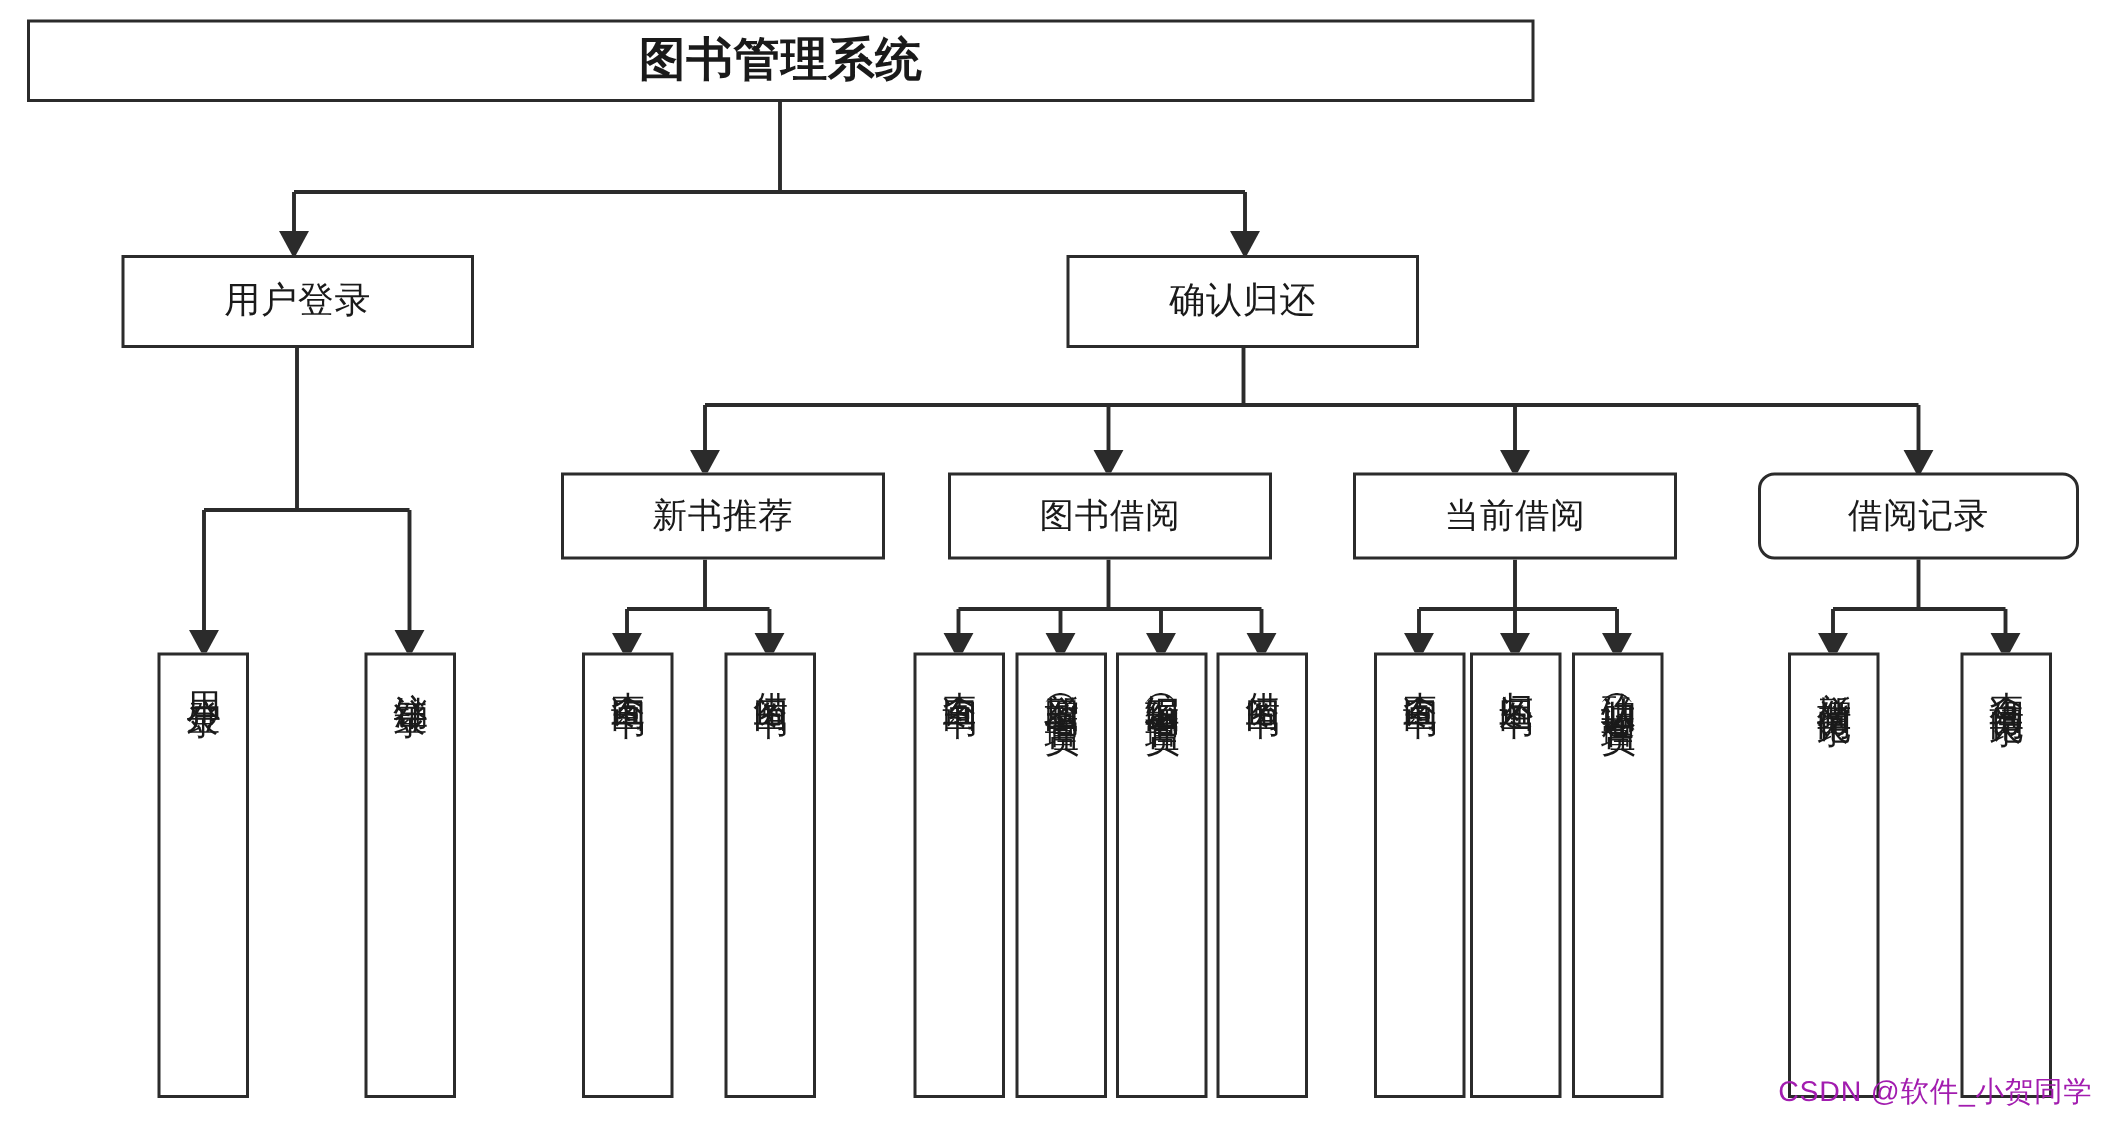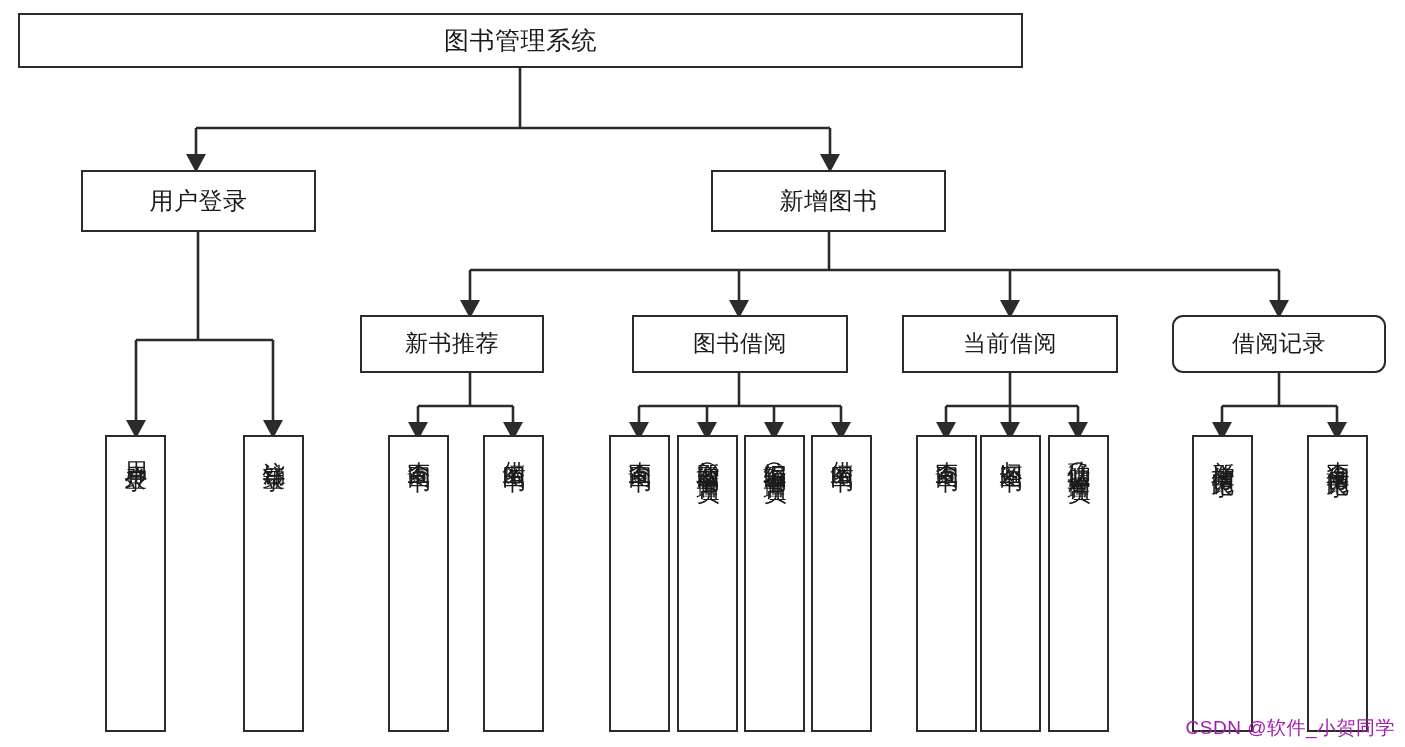--- a/index.html
+++ b/index.html
@@ -32,21 +32,22 @@
     position: absolute;
     box-sizing: border-box;
     background: #ffffff;
     border: 2px solid #2b2b2b;
     display: flex;
     align-items: center;
     justify-content: center;
     color: #1a1a1a;
   }
   .node.level-0 {
-    font-size: 25px;
+    font-size: 31px;
+    font-weight: bold;
   }
   .node.level-1 {
     font-size: 24px;
   }
   .node.level-2 {
     font-size: 23px;
   }
   .node-label-h {
     line-height: 1.1;
     white-space: nowrap;
@@ -135,24 +136,24 @@
 
   <div class="node level-0" style="left:18px; top:13px; width:1005px; height:55px;">
     <span class="node-label-h">图书管理系统</span>
   </div>
 
   <div class="node level-1" style="left:81px; top:170px; width:235px; height:62px;">
     <span class="node-label-h">用户登录</span>
   </div>
 
   <div class="node level-1" style="left:711px; top:170px; width:235px; height:62px;">
-    <span class="node-label-h">新增图书</span>
-  </div>
-
-  <div class="node level-2" style="left:360px; top:315px; width:184px; height:58px;">
+    <span class="node-label-h">确认归还</span>
+  </div>
+
+  <div class="node level-2" style="left:374px; top:315px; width:216px; height:58px;">
     <span class="node-label-h">新书推荐</span>
   </div>
 
   <div class="node level-2" style="left:632px; top:315px; width:216px; height:58px;">
     <span class="node-label-h">图书借阅</span>
   </div>
 
   <div class="node level-2" style="left:902px; top:315px; width:216px; height:58px;">
     <span class="node-label-h">当前借阅</span>
   </div>

